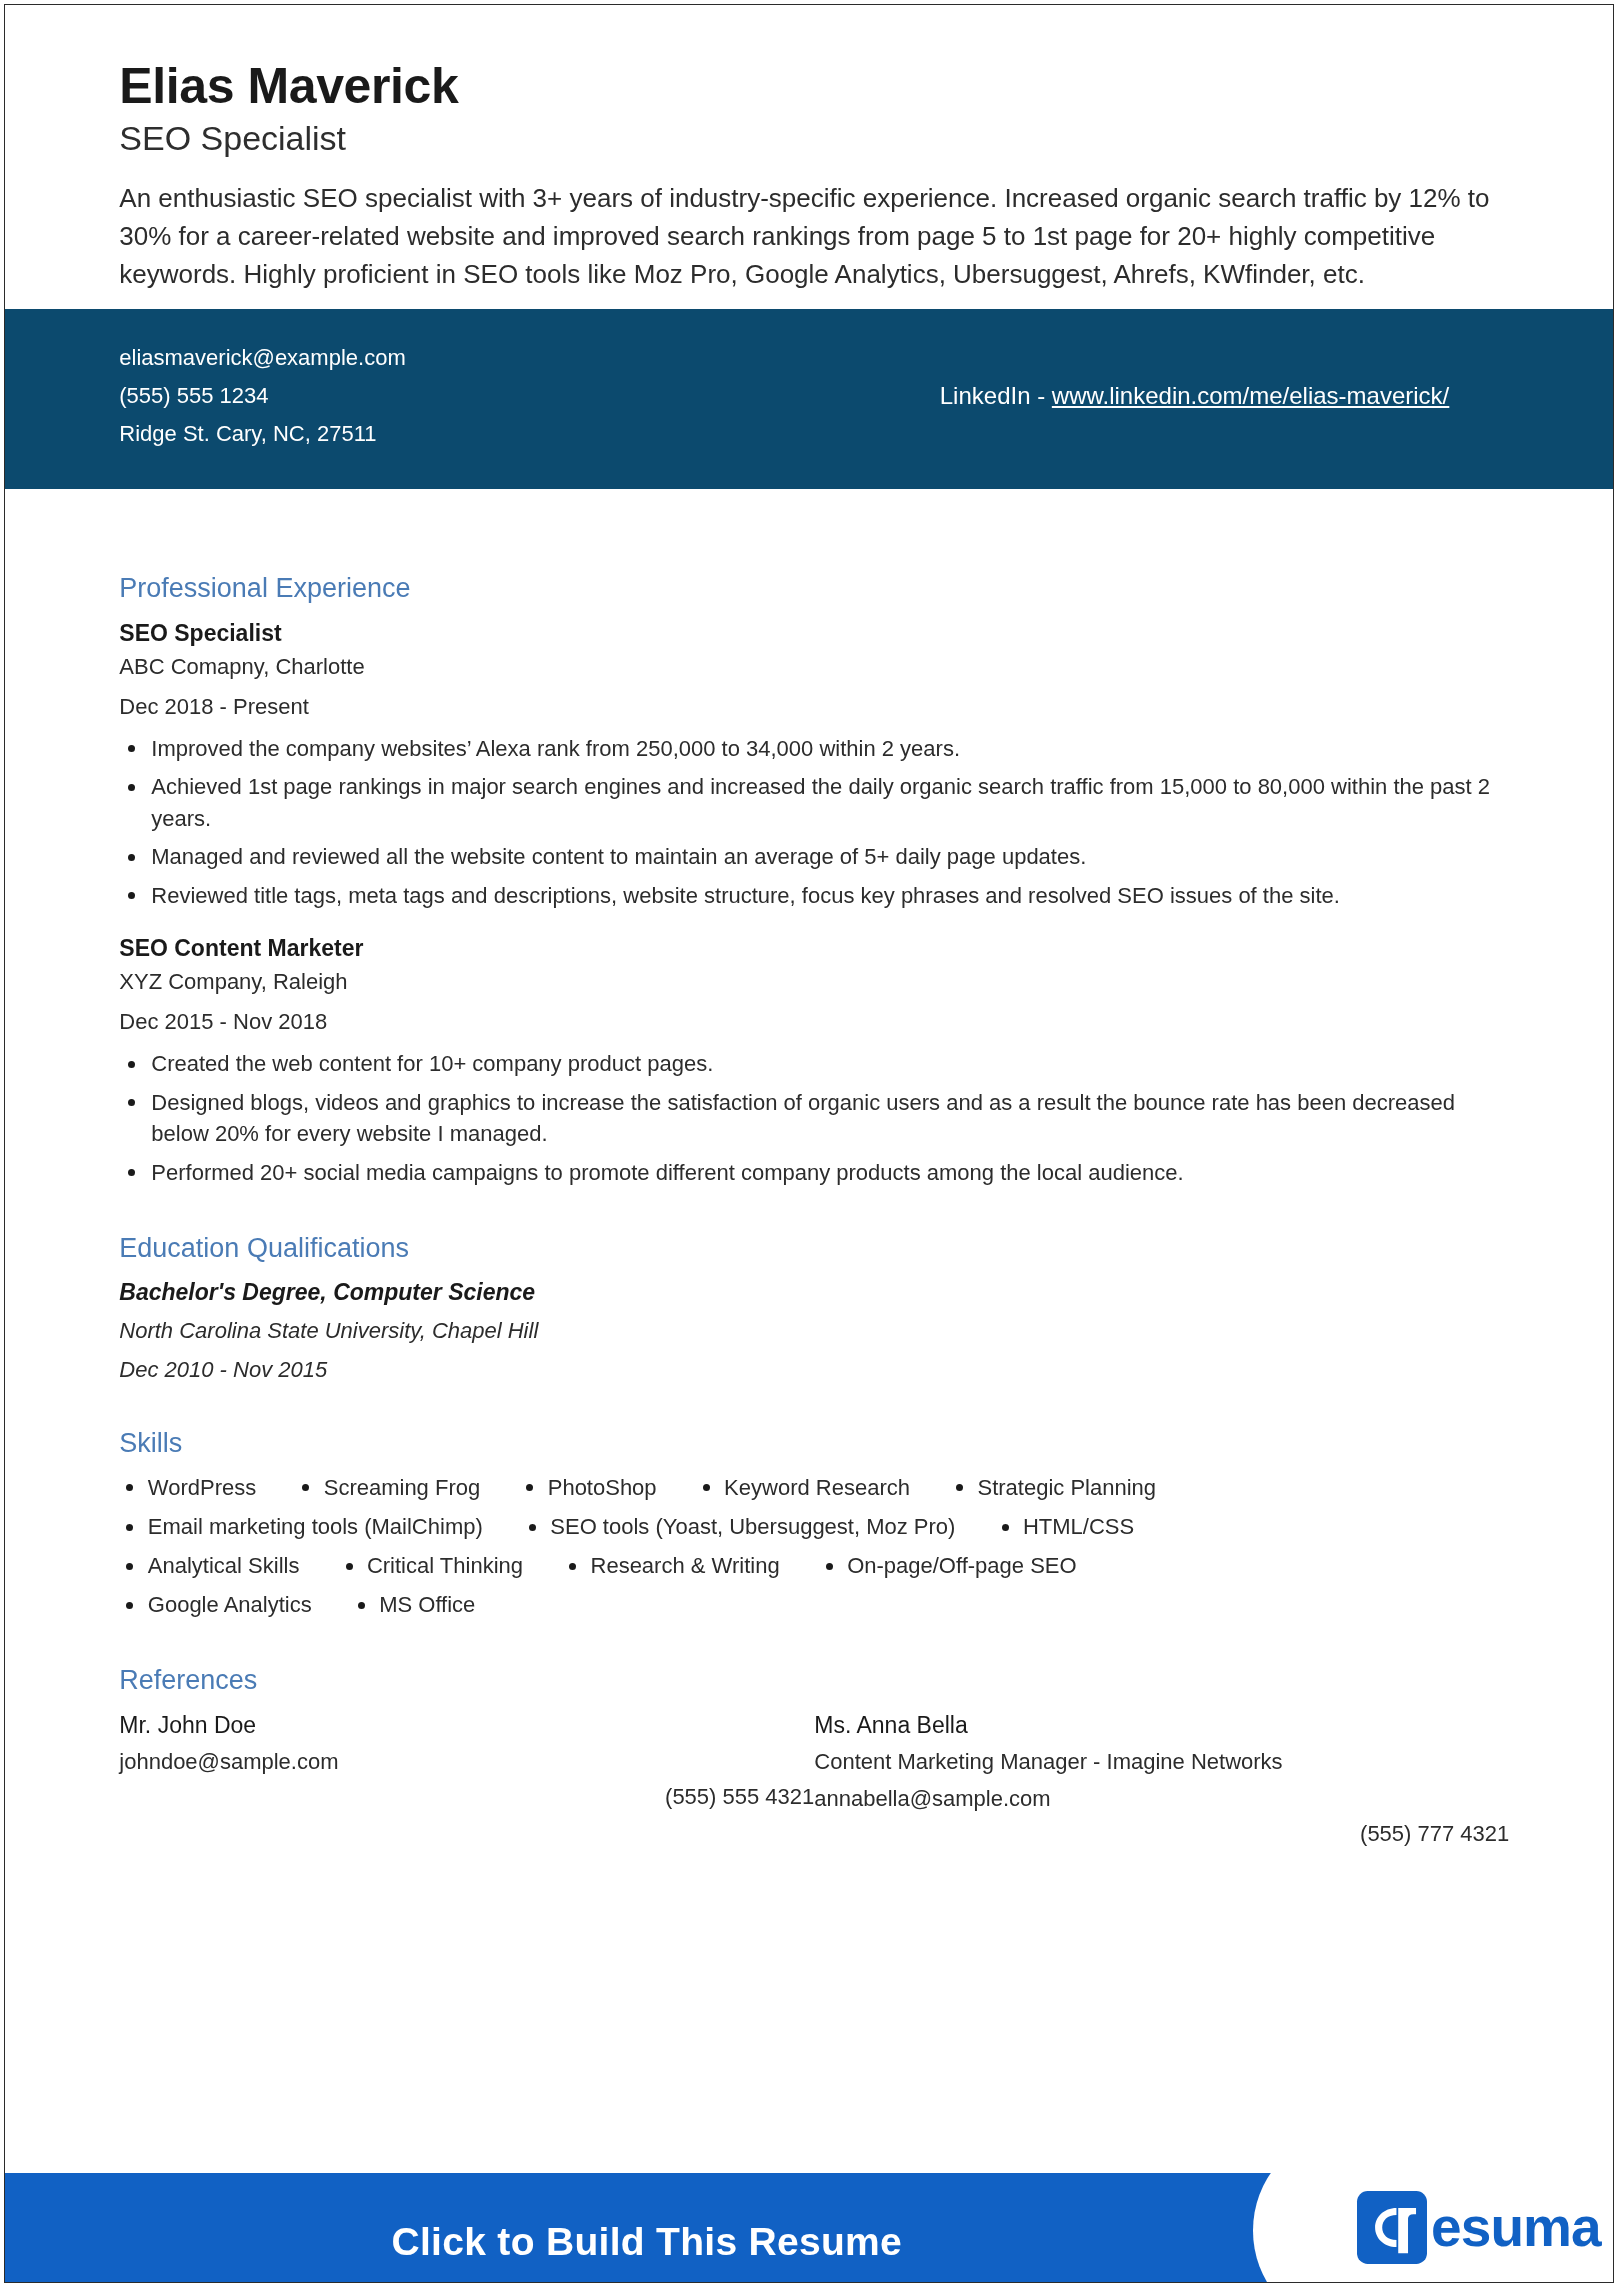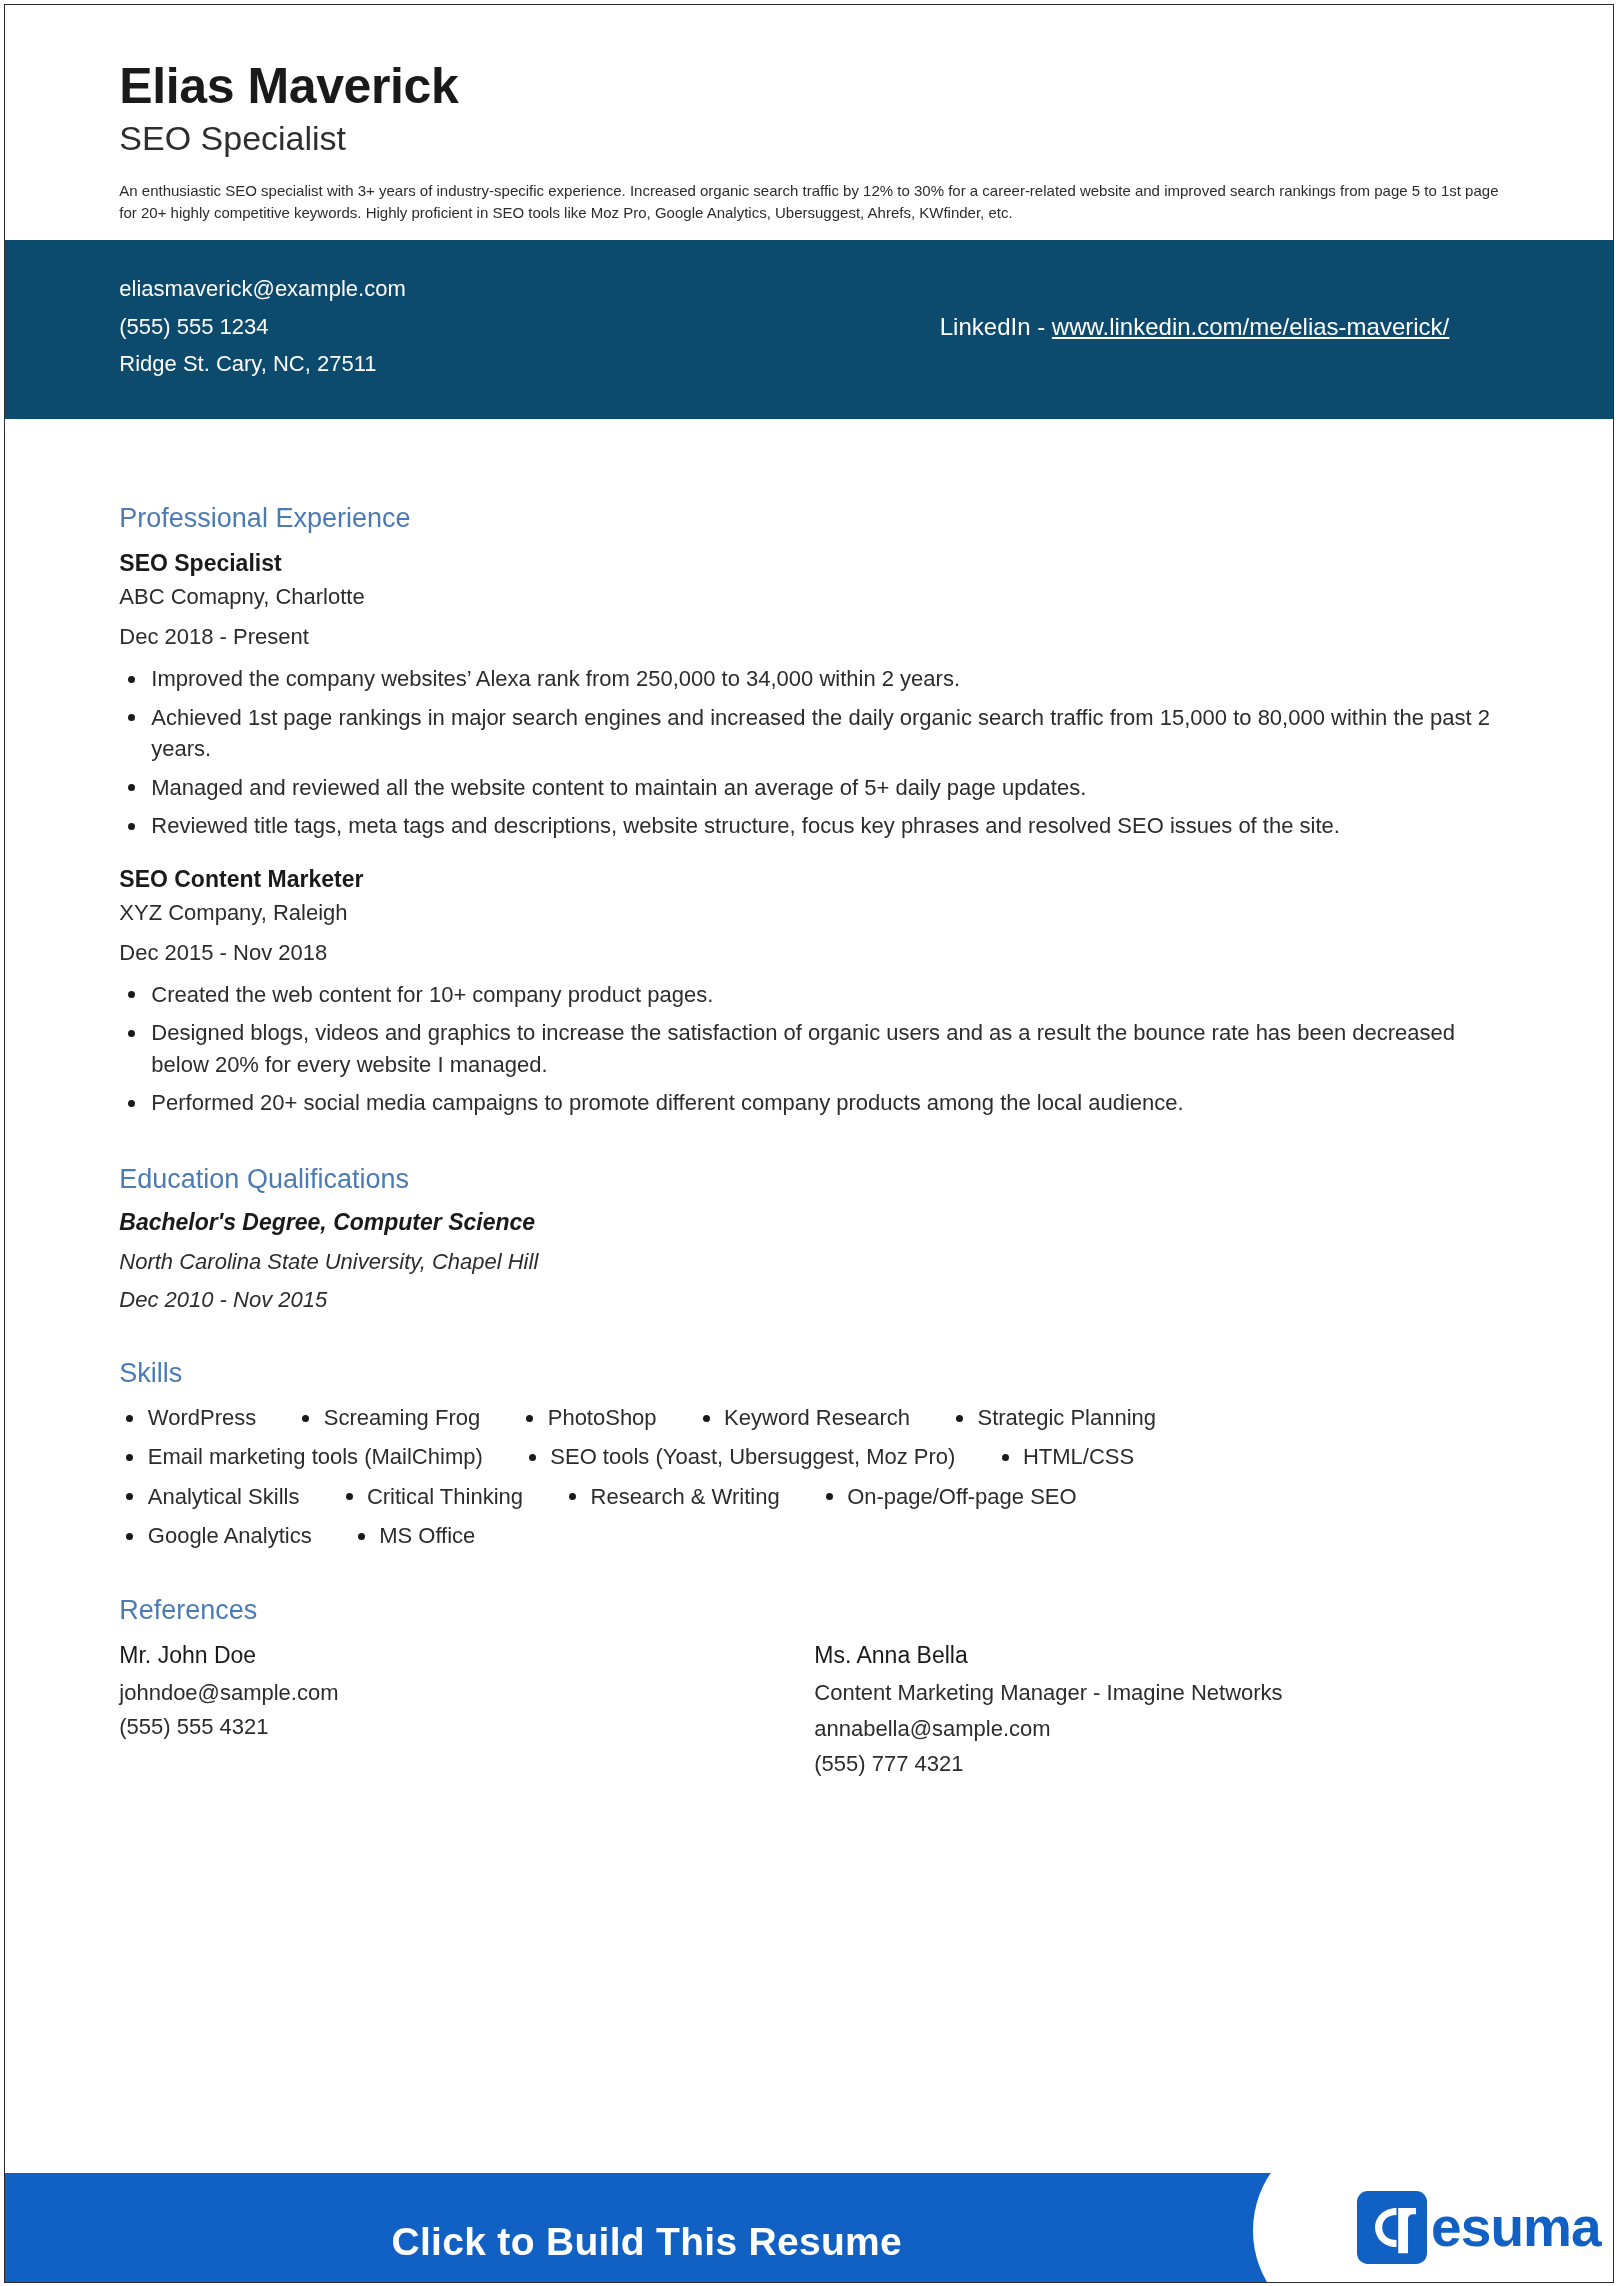--- a/index.html
+++ b/index.html
@@ -55,21 +55,21 @@
     margin: 0 0 7.1px 0;
   }
   .job-title {
     font-size: 34px;
     color: #2e2e2e;
     font-weight: 400;
     line-height: 1.1;
     margin: 0 0 23px 0;
   }
   .summary {
-    font-size: 15px;
+    font-size: 26px;
     color: #2c2c2c;
     line-height: 1.45;
     max-width: 1390px;
     margin: 0;
   }
 
   
   .contact-bar {
     background: #0c4a6e;
     padding: 30px 114px 36px 114px;
@@ -232,20 +232,21 @@
     font-size: 22px;
     color: #2c2c2c;
     margin: 0 0 7.1px 0;
     line-height: 1.25;
   }
   .ref-phone {
     font-size: 22px;
     color: #2c2c2c;
     margin: 0;
     line-height: 1.25;
+    text-align: right;
   }
 
   
   .cta-banner {
     position: absolute;
     left: 5.3px;
     bottom: 5.3px;
     width: 1608px;
     height: 109px;
     background: #ffffff;

